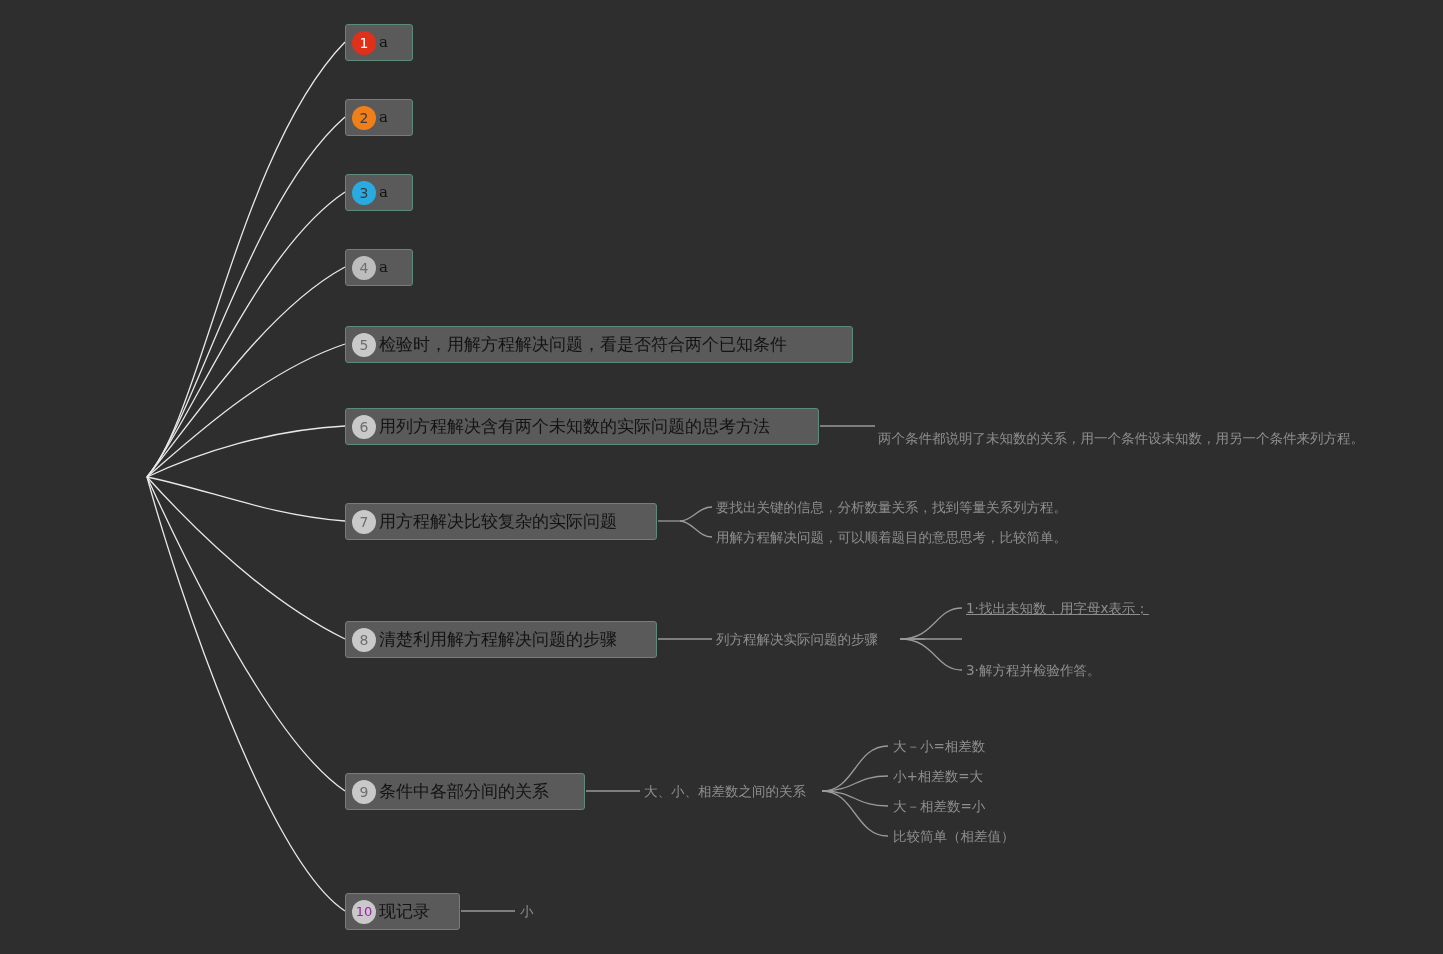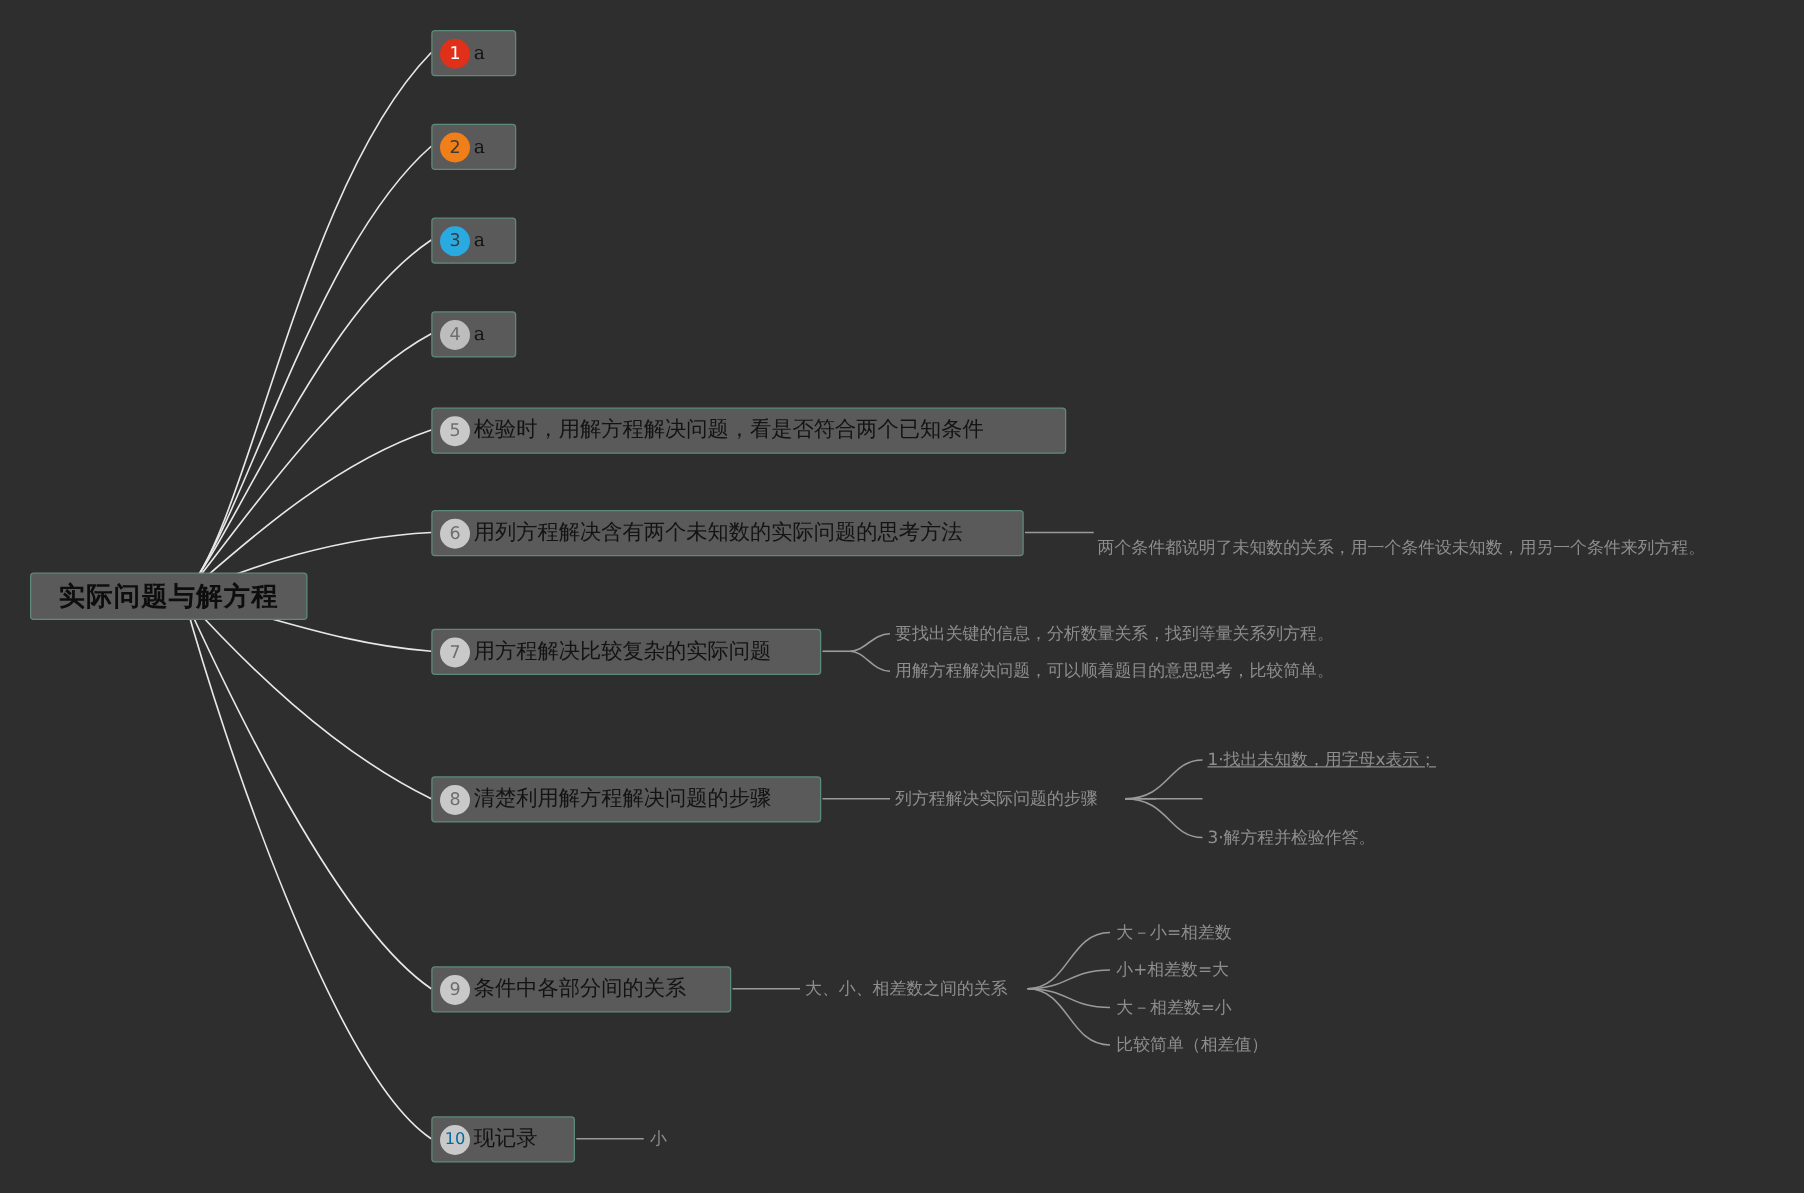--- a/index.html
+++ b/index.html
@@ -123,23 +123,20 @@
 
       <path d="M822,791 C855,791 855,746 888,746"></path>
       <path d="M822,791 C855,791 855,776 888,776"></path>
       <path d="M822,791 C855,791 855,806 888,806"></path>
       <path d="M822,791 C855,791 855,836 888,836"></path>
 
       <path d="M461,911 L515,911"></path>
     </g>
   </svg>
 
-  <div class="root-node" style="left:24px; top:458px; width:222px; height:38px;">
-    <span>实际问题与解方程</span>
-  </div>
 
   <div class="node" style="left:345px; top:24px; width:68px; height:37px;">
     <span class="badge" style="background:#e0301a; color:#ffffff;">1</span>
     <span class="node-label small-latin">a</span>
   </div>
 
   <div class="node" style="left:345px; top:99px; width:68px; height:37px;">
     <span class="badge" style="background:#f07f1a; color:#3a3a3a;">2</span>
     <span class="node-label small-latin">a</span>
   </div>
@@ -173,21 +170,21 @@
     <span class="badge" style="background:#c9c9c9; color:#6e6e6e;">8</span>
     <span class="node-label">清楚利用解方程解决问题的步骤</span>
   </div>
 
   <div class="node" style="left:345px; top:773px; width:240px; height:37px;">
     <span class="badge" style="background:#c9c9c9; color:#6e6e6e;">9</span>
     <span class="node-label">条件中各部分间的关系</span>
   </div>
 
   <div class="node" style="left:345px; top:893px; width:115px; height:37px;">
-    <span class="badge sm-num" style="background:#c9c9c9; color:#0369a1;">10</span>
+    <span class="badge sm-num" style="background:#c9c9c9; color:#a21caf;">10</span>
     <span class="node-label">现记录</span>
   </div>
 
   <div class="leaf wrap" style="left:878px; top:416px; width:495px;margin-top:12px;">两个条件都说明了未知数的关系，用一个条件设未知数，用另一个条件来列方程。</div>
 
   <div class="leaf" style="left:716px; top:497px;">要找出关键的信息，分析数量关系，找到等量关系列方程。</div>
 
   <div class="leaf" style="left:716px; top:527px;">用解方程解决问题，可以顺着题目的意思思考，比较简单。</div>
 
   <div class="leaf" style="left:716px; top:629px;">列方程解决实际问题的步骤</div>

